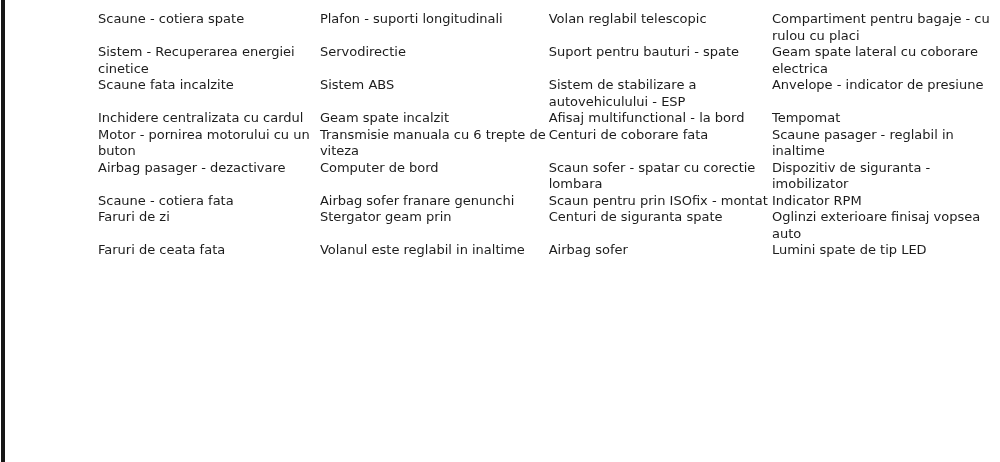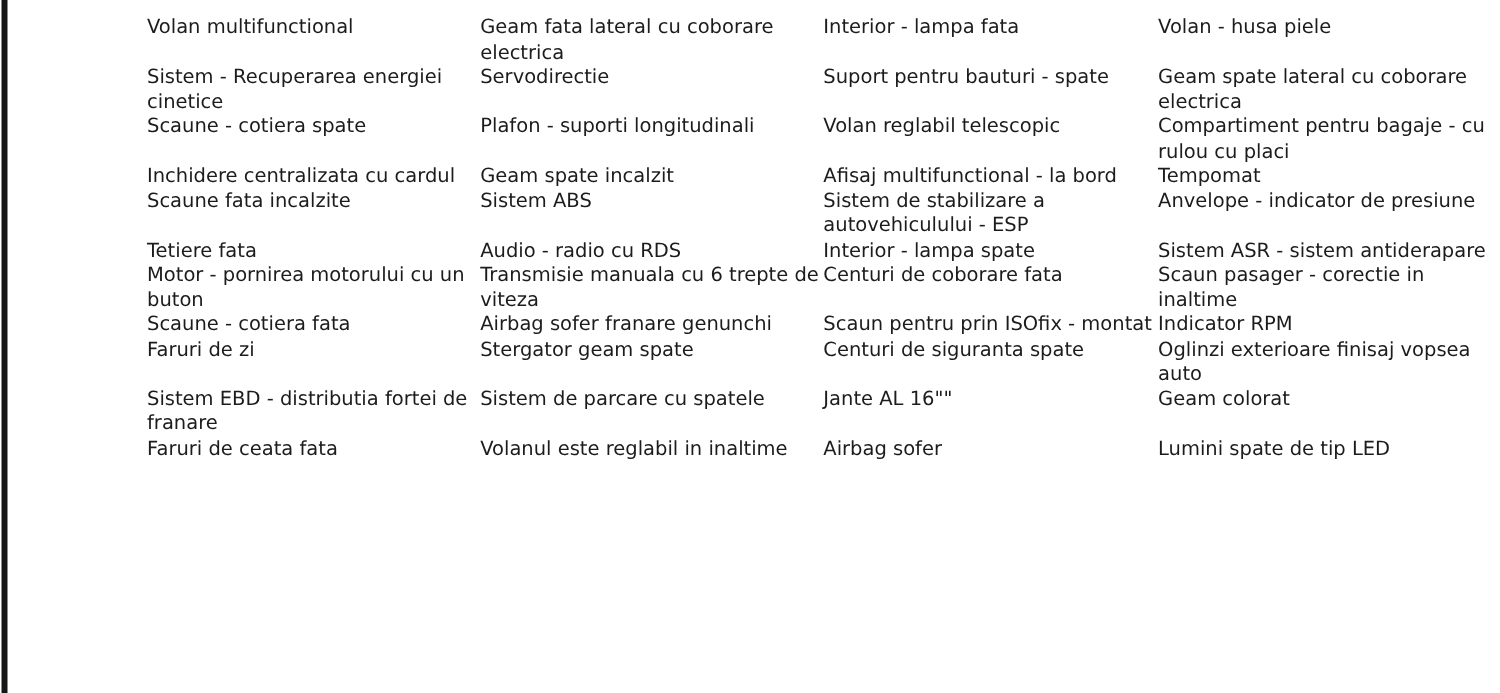--- a/index.html
+++ b/index.html
@@ -53,78 +53,66 @@
 <div class="features-wrap">
   <table class="features">
     <colgroup>
       <col class="c1">
         <col class="c2">
         <col class="c3">
         <col class="c4">
     </colgroup>
     <tbody>
       <tr>
-        <td>Volan multifunctional</td>
-        <td>Geam fata lateral cu coborare electrica</td>
-        <td>Interior - lampa fata</td>
-        <td>Volan - husa piele</td>
+        <td>Scaune - cotiera spate</td>
+        <td>Plafon - suporti longitudinali</td>
+        <td>Volan reglabil telescopic</td>
+        <td>Compartiment pentru bagaje - cu rulou cu placi</td>
       </tr>
       <tr>
         <td>Sistem - Recuperarea energiei cinetice</td>
         <td>Servodirectie</td>
         <td>Suport pentru bauturi - spate</td>
         <td>Geam spate lateral cu coborare electrica</td>
       </tr>
       <tr>
-        <td>Scaune - cotiera spate</td>
-        <td>Plafon - suporti longitudinali</td>
-        <td>Volan reglabil telescopic</td>
-        <td>Compartiment pentru bagaje - cu rulou cu placi</td>
+        <td>Scaune fata incalzite</td>
+        <td>Sistem ABS</td>
+        <td>Sistem de stabilizare a autovehiculului - ESP</td>
+        <td>Anvelope - indicator de presiune</td>
       </tr>
       <tr>
         <td>Inchidere centralizata cu cardul</td>
         <td>Geam spate incalzit</td>
         <td>Afisaj multifunctional - la bord</td>
         <td>Tempomat</td>
       </tr>
       <tr>
-        <td>Scaune fata incalzite</td>
-        <td>Sistem ABS</td>
-        <td>Sistem de stabilizare a autovehiculului - ESP</td>
-        <td>Anvelope - indicator de presiune</td>
-      </tr>
-      <tr>
-        <td>Tetiere fata</td>
-        <td>Audio - radio cu RDS</td>
-        <td>Interior - lampa spate</td>
-        <td>Sistem ASR - sistem antiderapare</td>
-      </tr>
-      <tr>
         <td>Motor - pornirea motorului cu un buton</td>
         <td>Transmisie manuala cu 6 trepte de viteza</td>
         <td>Centuri de coborare fata</td>
-        <td>Scaun pasager - corectie in inaltime</td>
+        <td>Scaune pasager - reglabil in inaltime</td>
+      </tr>
+      <tr>
+        <td>Airbag pasager - dezactivare</td>
+        <td>Computer de bord</td>
+        <td>Scaun sofer - spatar cu corectie lombara</td>
+        <td>Dispozitiv de siguranta - imobilizator</td>
       </tr>
       <tr>
         <td>Scaune - cotiera fata</td>
         <td>Airbag sofer franare genunchi</td>
         <td>Scaun pentru prin ISOfix - montat</td>
         <td>Indicator RPM</td>
       </tr>
       <tr>
         <td>Faruri de zi</td>
-        <td>Stergator geam spate</td>
+        <td>Stergator geam prin</td>
         <td>Centuri de siguranta spate</td>
         <td>Oglinzi exterioare finisaj vopsea auto</td>
-      </tr>
-      <tr>
-        <td>Sistem EBD - distributia fortei de franare</td>
-        <td>Sistem de parcare cu spatele</td>
-        <td>Jante AL 16""</td>
-        <td>Geam colorat</td>
       </tr>
       <tr>
         <td>Faruri de ceata fata</td>
         <td>Volanul este reglabil in inaltime</td>
         <td>Airbag sofer</td>
         <td>Lumini spate de tip LED</td>
       </tr>
     </tbody>
   </table>
 </div>

